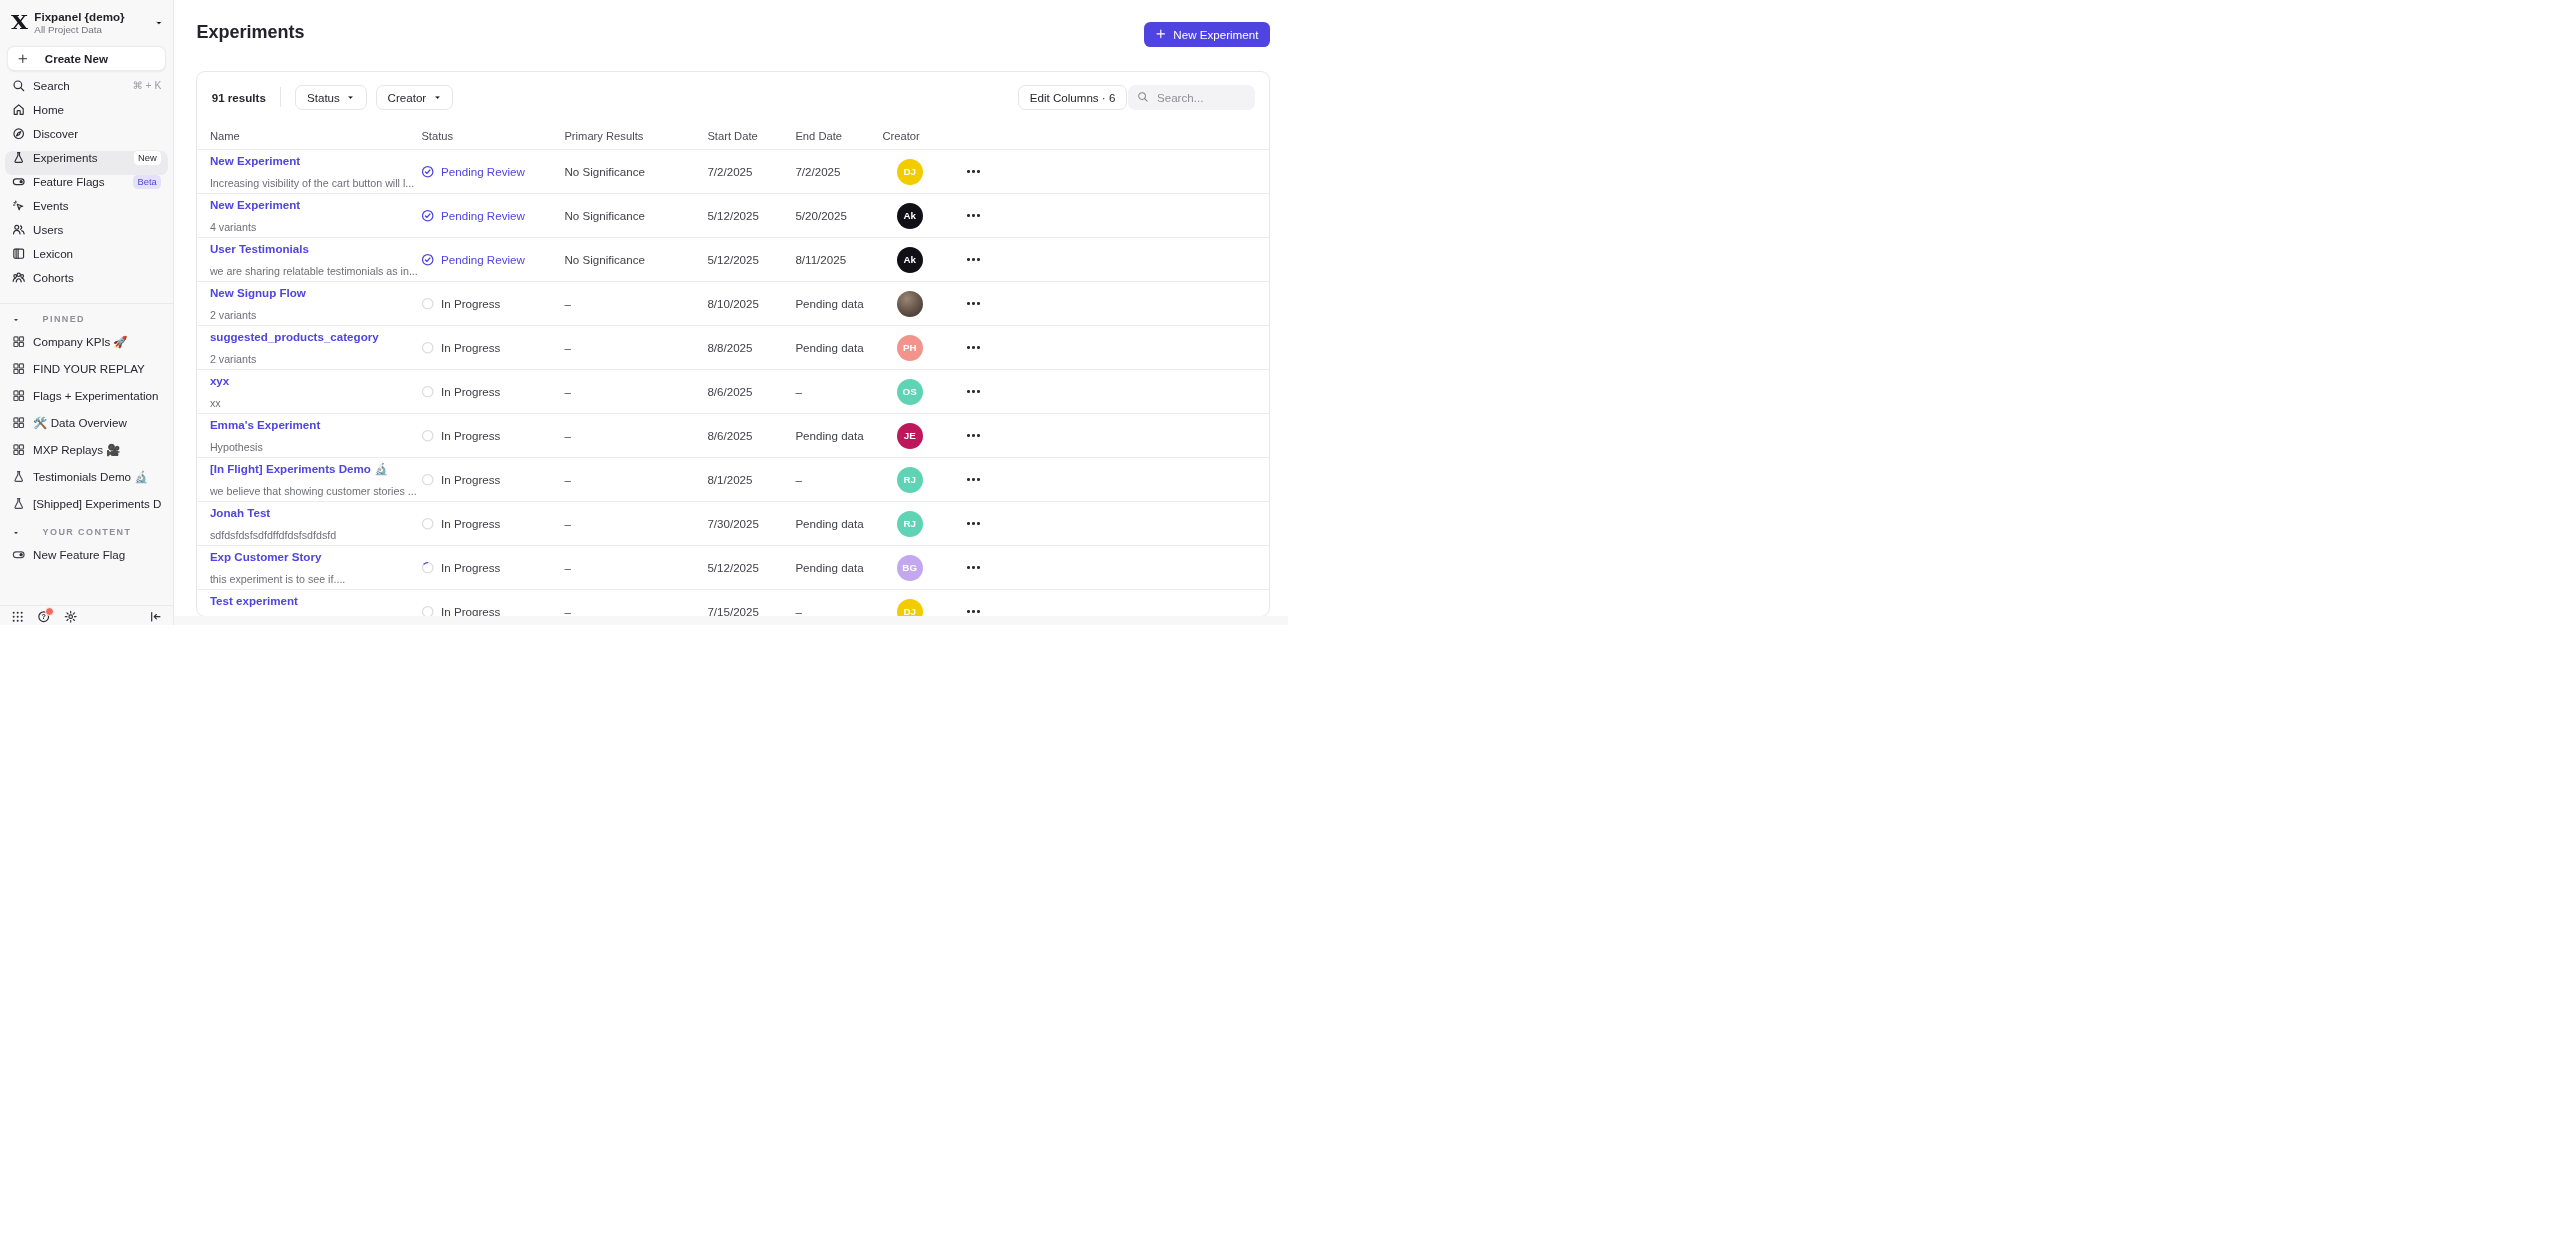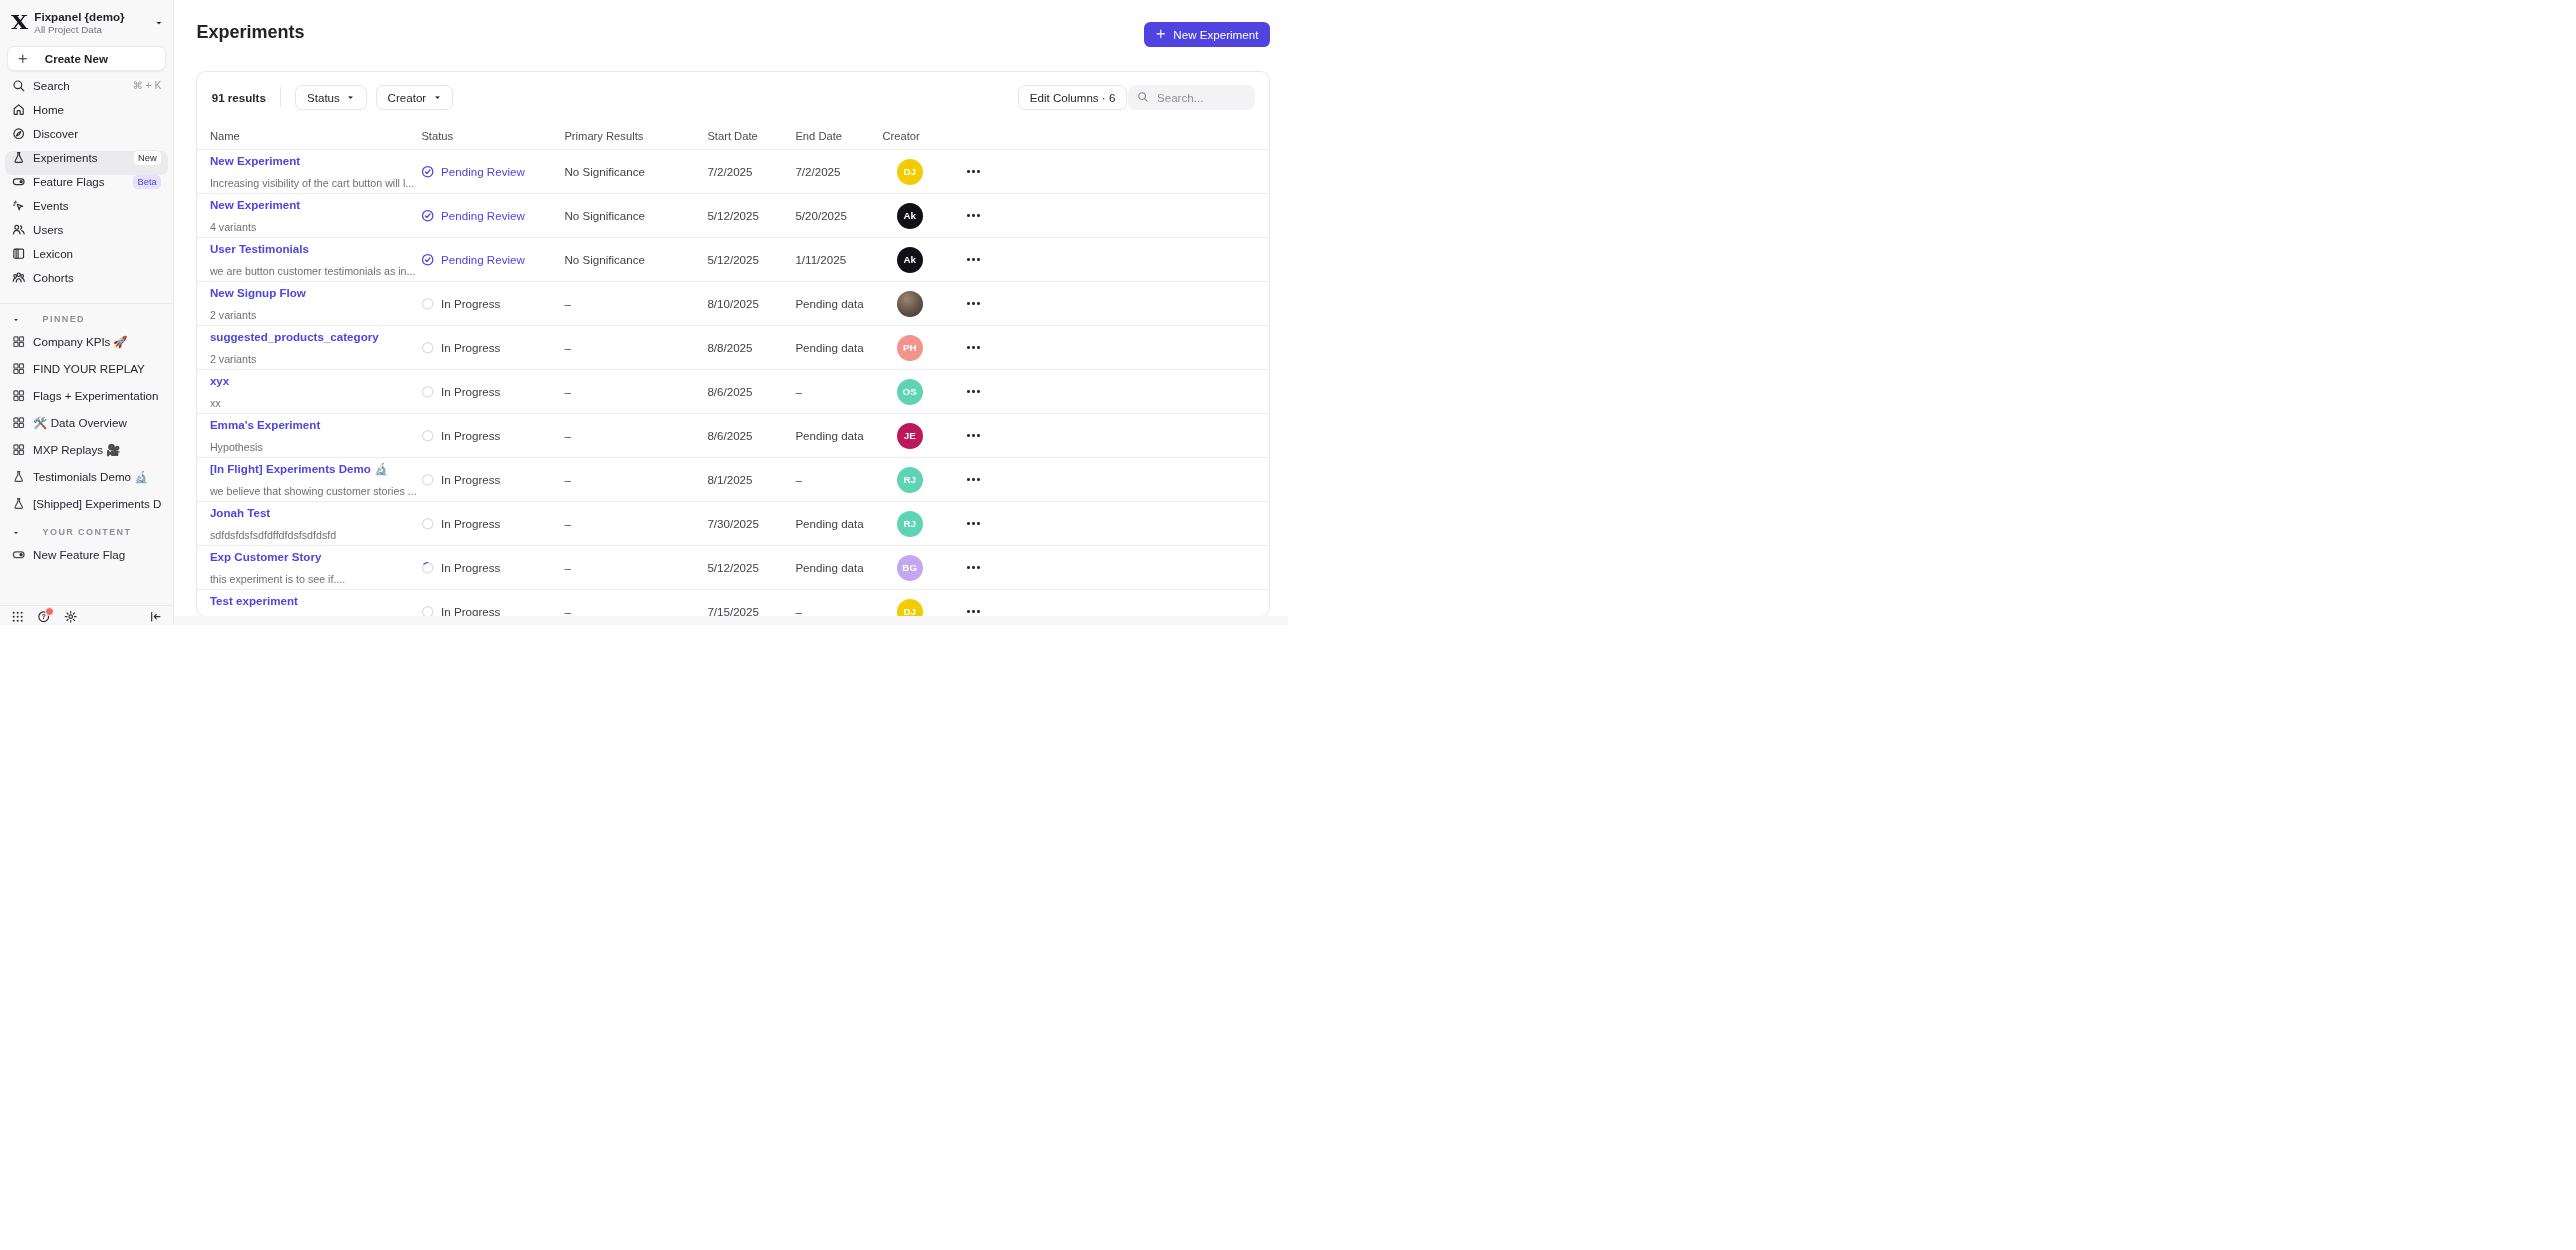--- a/index.html
+++ b/index.html
@@ -410,32 +410,32 @@
             <div class="dots">
               <i></i>
               <i></i>
               <i></i>
             </div>
           </div>
         </div>
         <div class="grid-row trow">
           <div class="c1">
             <a class="exp-name">User Testimonials</a>
-            <div class="exp-sub">we are button customer testimonials as in...</div>
+            <div class="exp-sub">we are sharing relatable testimonials as in...</div>
           </div>
           <div class="status-cell">
             <svg viewBox="0 0 16 16" class="st-icon">
               <circle cx="8" cy="8" r="6.2" stroke="#4f44e0"></circle>
               <path d="M5.3 8.3l1.8 1.8 3.6-4.1" stroke="#4f44e0"></path>
             </svg>
             <span class="st-review">Pending Review</span>
           </div>
           <div class="cell-txt">No Significance</div>
           <div class="cell-txt">5/12/2025</div>
-          <div class="cell-txt">1/11/2025</div>
+          <div class="cell-txt">8/11/2025</div>
           <div>
             <div class="avatar" style="background: rgb(16, 16, 22);">Ak</div>
           </div>
           <div>
             <div class="dots">
               <i></i>
               <i></i>
               <i></i>
             </div>
           </div>

